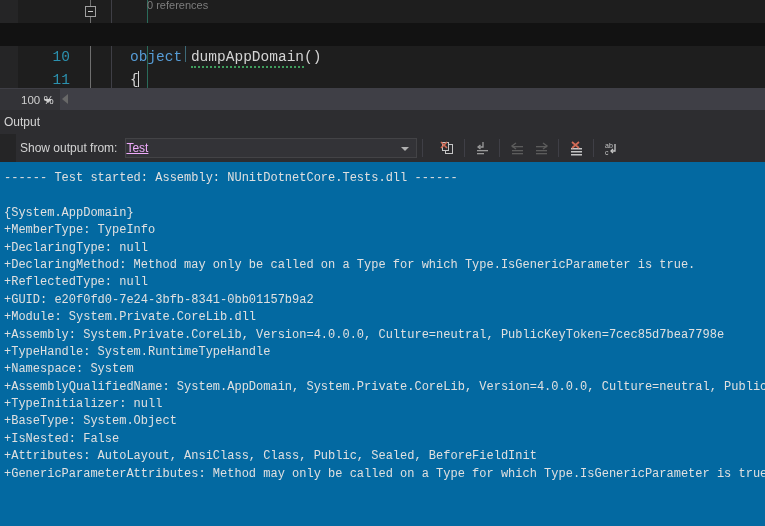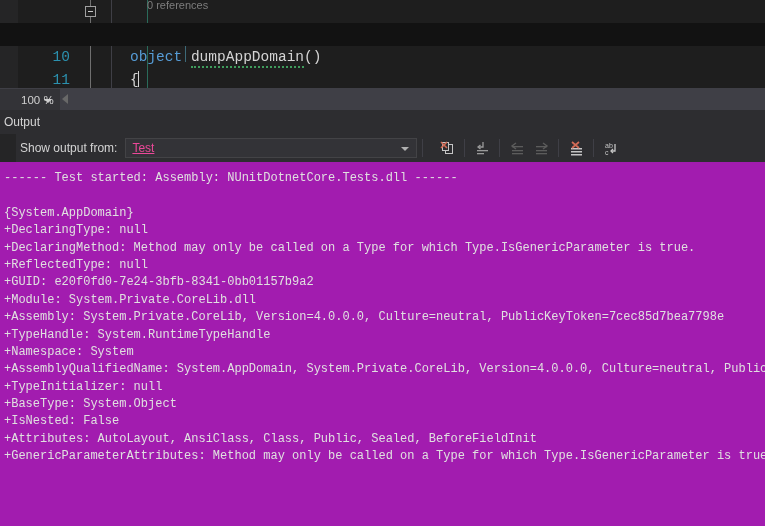--- a/index.html
+++ b/index.html
@@ -213,22 +213,22 @@
     width: 292px;
     height: 20px;
     background: #333337;
     border: 1px solid #434346;
     box-sizing: border-box;
     display: flex;
     align-items: center;
   }
   .combo-value {
     font-size: 12px;
-    color: #ec4899;
-    margin-left: 6px;
+    color: #f0abfc;
+    margin-left: 0;
     text-decoration: underline;
   }
   .combo-caret {
     position: absolute;
     right: 7px; top: 8px;
     width: 0; height: 0;
     border-left: 4px solid transparent;
     border-right: 4px solid transparent;
     border-top: 4px solid #b0b0b0;
   }
@@ -247,21 +247,21 @@
   .tb-btn svg { display: block; }
   .tb-first { margin-left: 8px; }
 
   
   .output-text {
     position: absolute;
     left: 0; top: 52px;
     width: 765px;
     height: 364px;
     overflow: hidden;
-    background: #a21caf;
+    background: #0369a1;
     font-family: "Liberation Mono", "DejaVu Sans Mono", monospace;
     font-size: 12px;
     line-height: 17.4px;
     color: #e0e0e0;
     padding-top: 8px;
     box-sizing: border-box;
   }
   .out-line {
     white-space: pre;
     padding-left: 4px;
@@ -390,20 +390,21 @@
           <path d="M12 4 L12 11 L8 11" fill="none" stroke="#c5c5c5" stroke-width="1.3"></path>
           <path d="M10 9 L8 11 L10 13" fill="none" stroke="#c5c5c5" stroke-width="1.3"></path>
         </svg>
       </div>
     </div>
 
     <div class="output-text" id="output-text">
         <div class="out-line">------ Test started: Assembly: NUnitDotnetCore.Tests.dll ------</div>
         <div class="out-line"></div>
         <div class="out-line">{System.AppDomain}</div>
+        <div class="out-line">+MemberType: TypeInfo</div>
         <div class="out-line">+DeclaringType: null</div>
         <div class="out-line">+DeclaringMethod: Method may only be called on a Type for which Type.IsGenericParameter is true.</div>
         <div class="out-line">+ReflectedType: null</div>
         <div class="out-line">+GUID: e20f0fd0-7e24-3bfb-8341-0bb01157b9a2</div>
         <div class="out-line">+Module: System.Private.CoreLib.dll</div>
         <div class="out-line">+Assembly: System.Private.CoreLib, Version=4.0.0.0, Culture=neutral, PublicKeyToken=7cec85d7bea7798e</div>
         <div class="out-line">+TypeHandle: System.RuntimeTypeHandle</div>
         <div class="out-line">+Namespace: System</div>
         <div class="out-line">+AssemblyQualifiedName: System.AppDomain, System.Private.CoreLib, Version=4.0.0.0, Culture=neutral, PublicKeyToken=7cec85d7bea7798e</div>
         <div class="out-line">+TypeInitializer: null</div>

